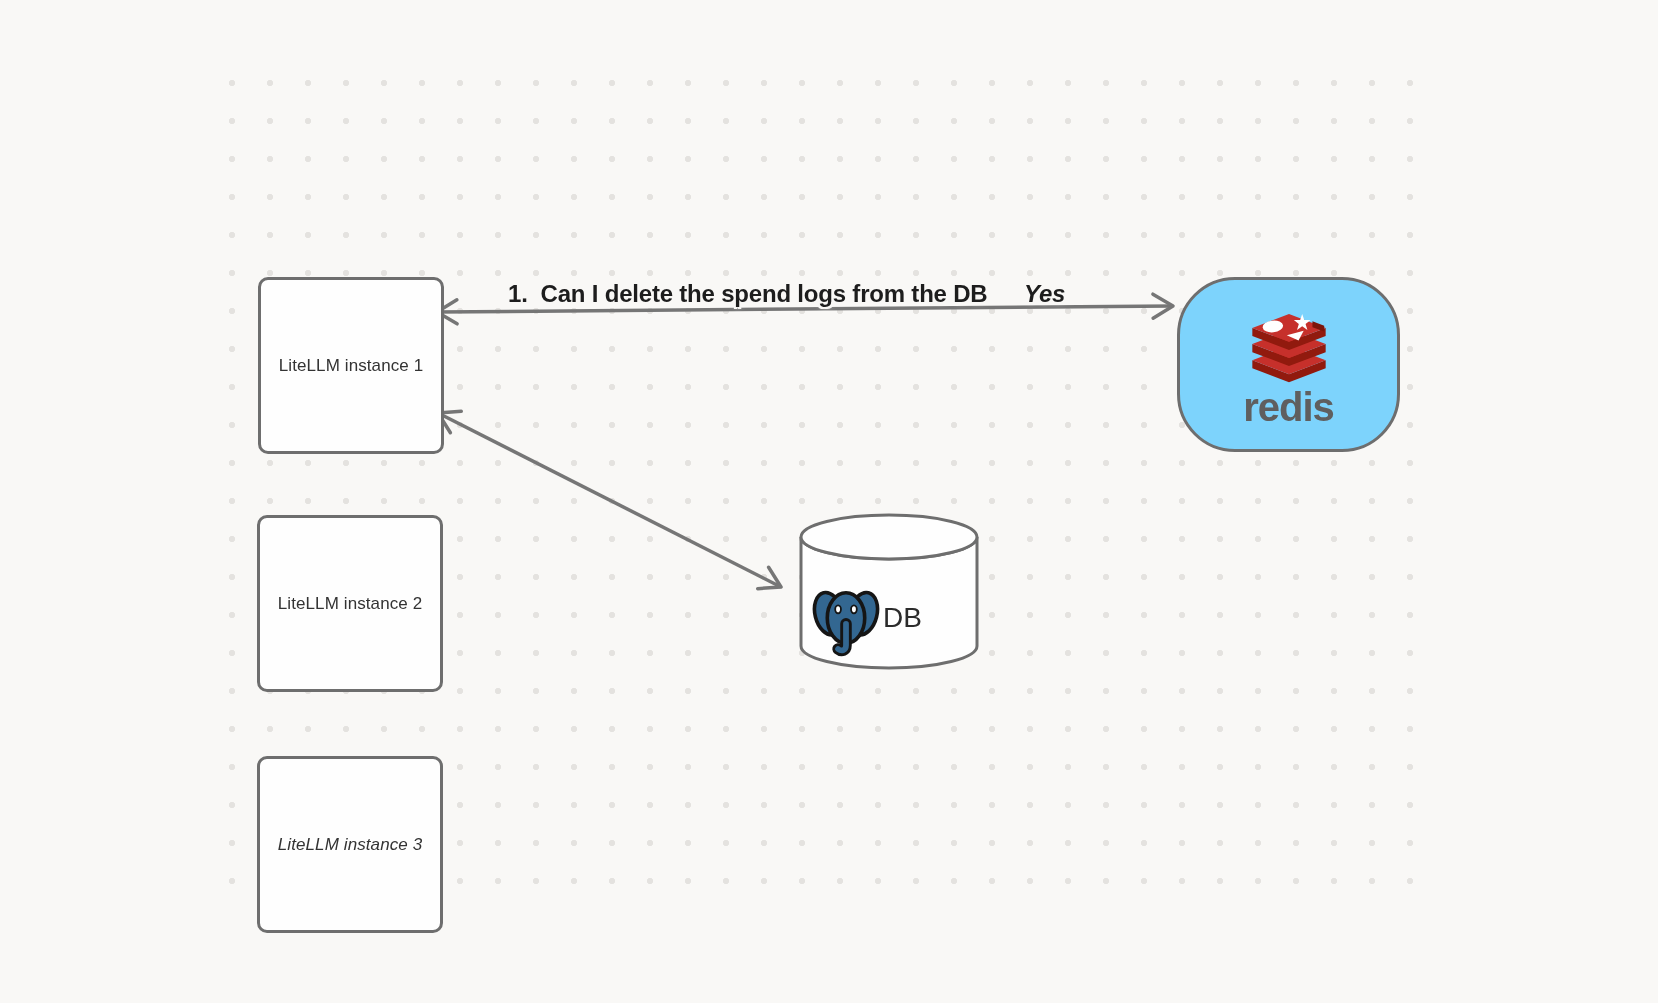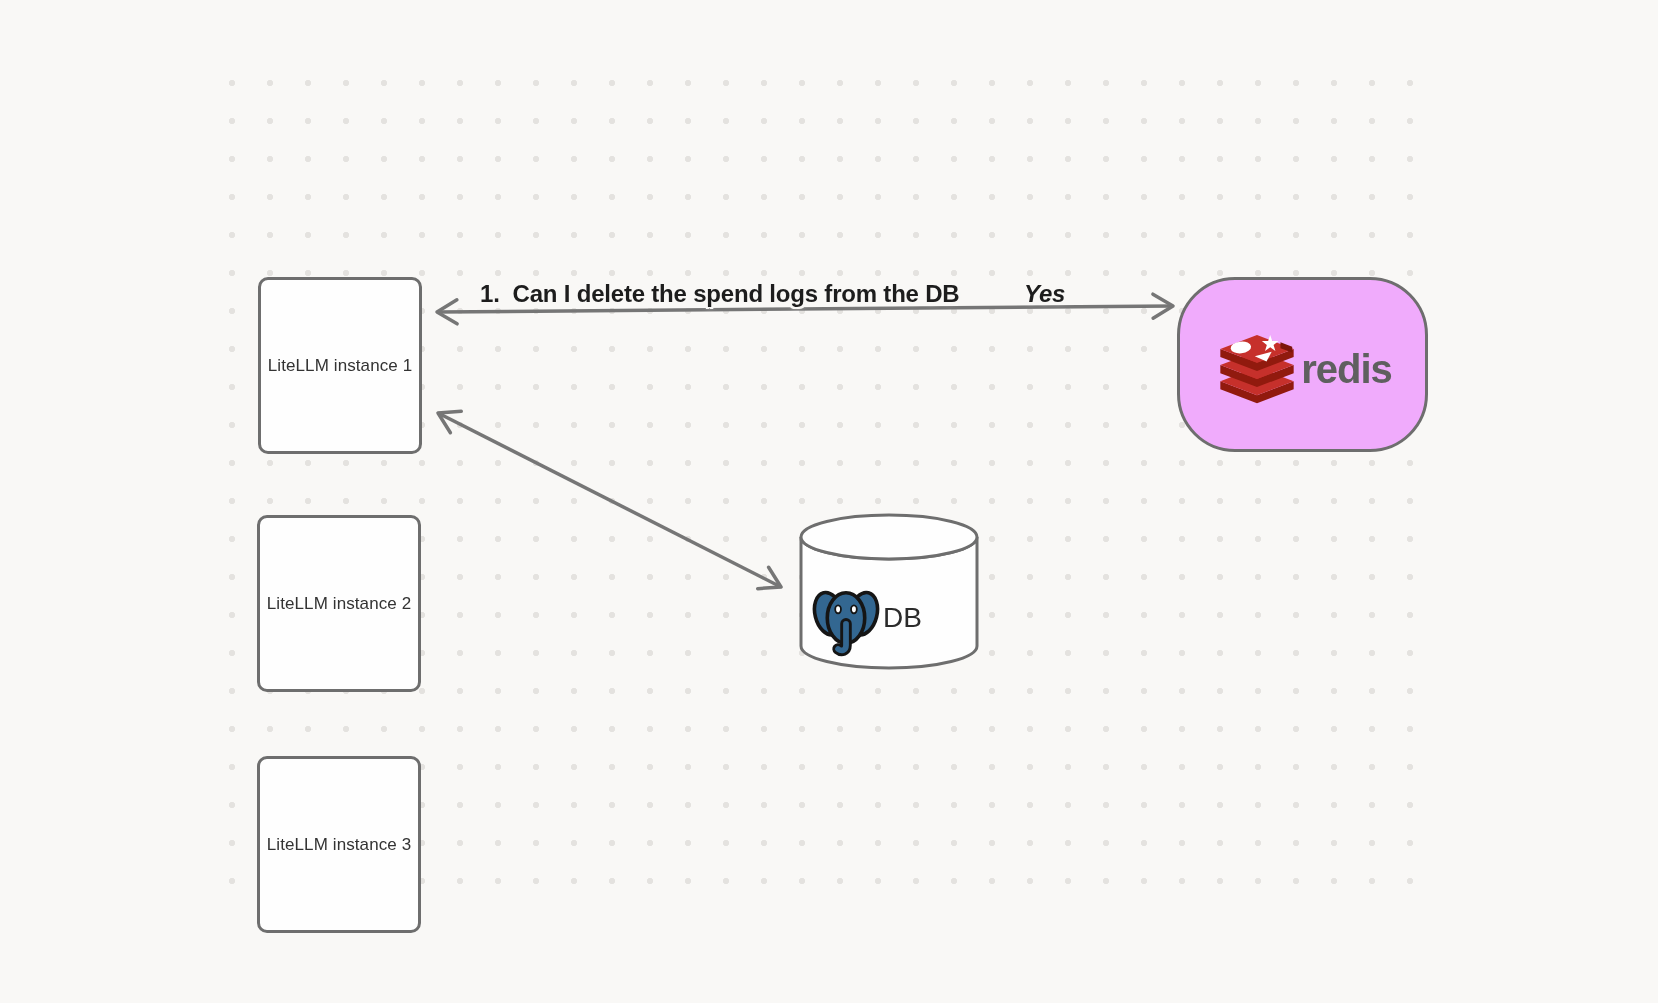--- a/index.html
+++ b/index.html
@@ -27,44 +27,44 @@
   .dot-grid{
     position:absolute;
     left:213px;top:64px;width:1217px;height:837px;
     background-image:radial-gradient(circle, var(--c-grid-dot) 2.8px, rgba(228,226,223,0) 3.5px);
     background-size:38px 38px;
     pointer-events:none;
   }
   svg.layer{position:absolute;left:0;top:0;}
   .node-box{
     position:absolute;
-    width:164px;height:177px;
+    width:186px;height:177px;
     background:#fefefe;
     border:3px solid var(--c-stroke);
     border-radius:10px;
     display:flex;align-items:center;justify-content:center;
     box-sizing:border-box;
   }
   .node-box .box-label{
     font-size:17px;
     color:var(--c-box-text);
     letter-spacing:0.1px;
     white-space:pre;
   }
   #box-1{left:258px;top:277px;}
   #box-2{left:257px;top:515px;}
-  #box-3{left:257px;top:756px;}
+  #box-3{left:257px;top:756px;font-style:italic;}
   .capsule{
     position:absolute;
-    left:1177px;top:277px;width:251px;height:175px;
-    background:#f0abfc;
+    left:1177px;top:277px;width:223px;height:175px;
+    background:#7dd3fc;
     border:3px solid var(--c-stroke);
     border-radius:58px;
     box-sizing:border-box;
-    display:flex;flex-direction:row;align-items:center;justify-content:center;
+    display:flex;flex-direction:column;align-items:center;justify-content:center;
     padding-top:6px;
   }
   .redis-wordmark{
     font-size:40px;
     font-weight:700;
     color:var(--c-redis-wordmark);
     letter-spacing:-1px;
     line-height:1;
     margin-top:2px;
   }
@@ -73,21 +73,21 @@
     font-size:24px;
     font-weight:700;
     color:var(--c-label-text);
     white-space:pre;
     letter-spacing:-0.2px;
     text-shadow:
       -2px -2px 0 var(--c-background), 2px -2px 0 var(--c-background),
       -2px  2px 0 var(--c-background), 2px  2px 0 var(--c-background),
        0 0 6px var(--c-background);
   }
-  #arrow1-label{left:480px;top:280px;}
+  #arrow1-label{left:508px;top:280px;}
   #arrow1-reply{left:1024px;top:280px;font-style:italic;}
   #arrow2-label{left:573px;top:461px;}
   .db-label{
     position:absolute;
     left:883px;top:604px;
     font-size:28px;
     color:var(--c-db-text);
     line-height:1;
   }
 </style>

